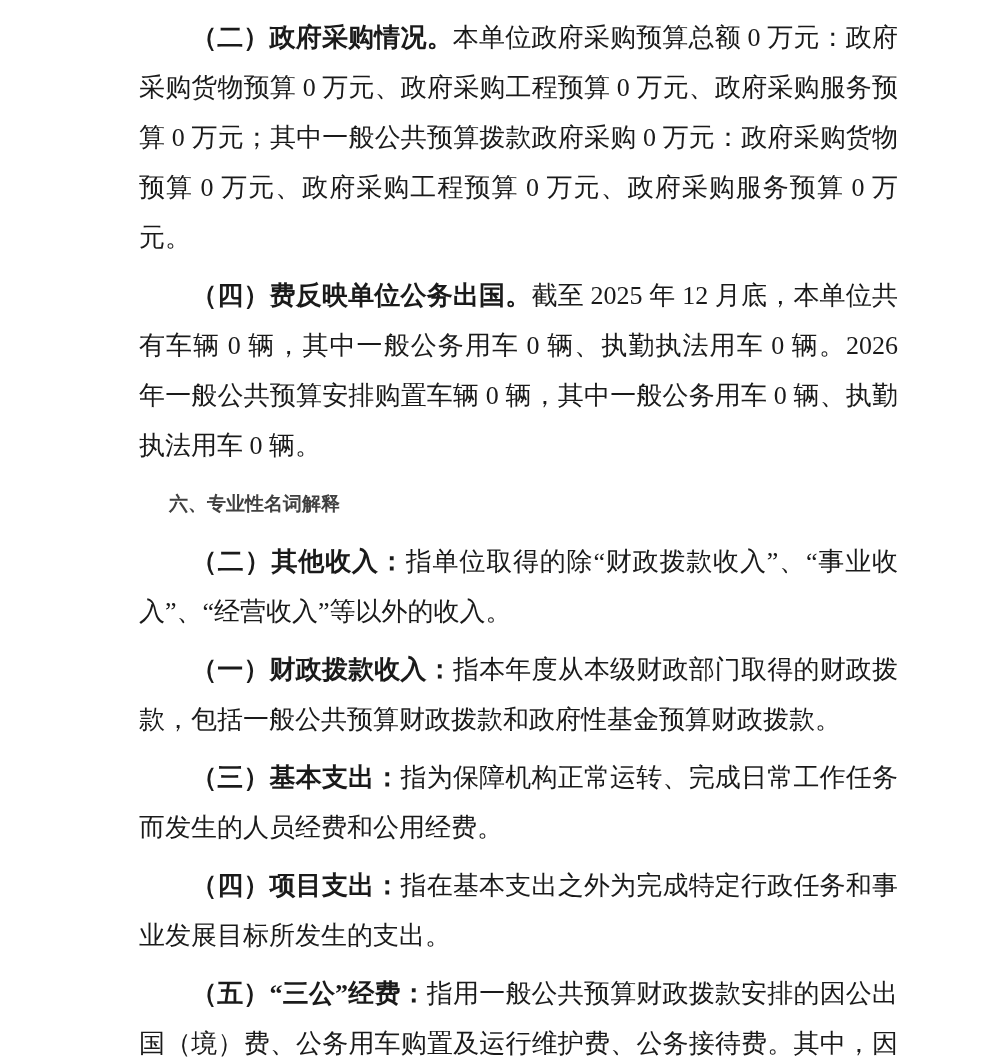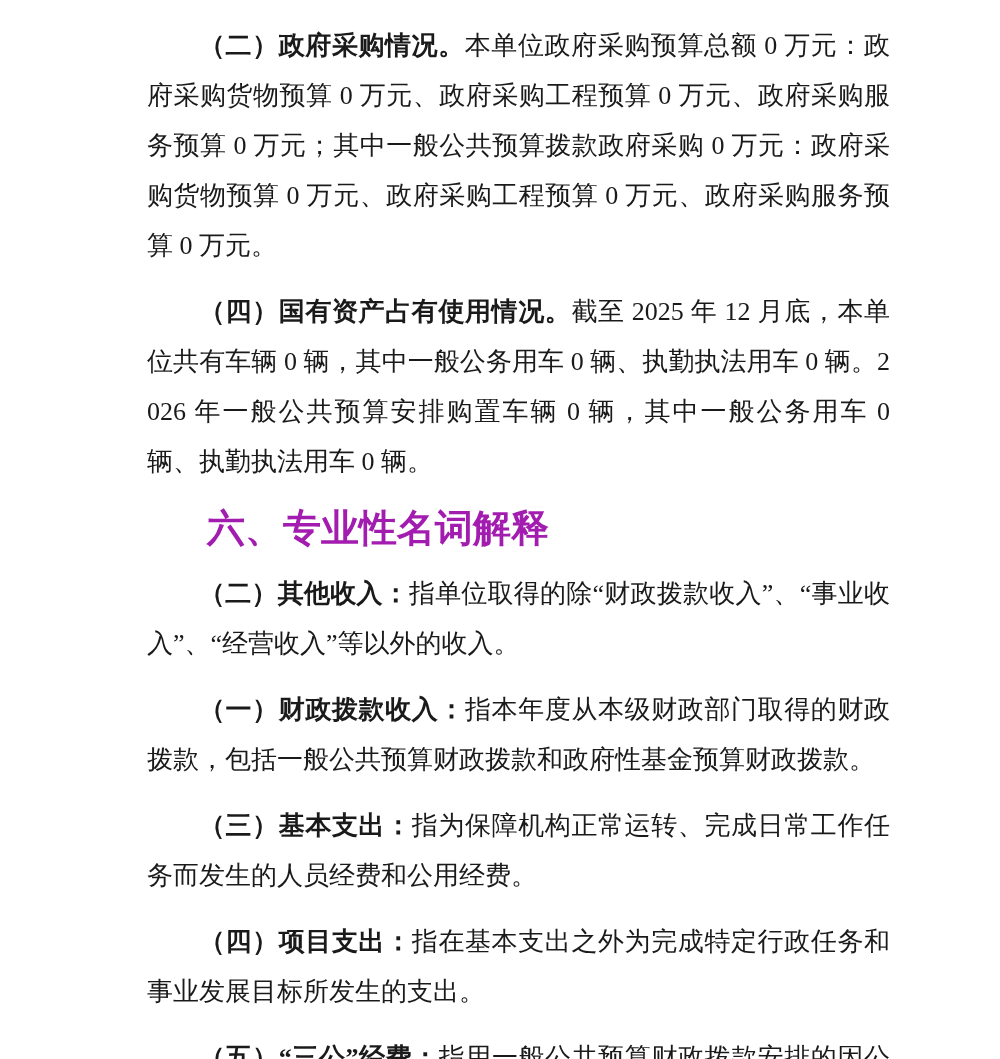--- a/index.html
+++ b/index.html
@@ -15,51 +15,51 @@
     box-sizing: border-box;
     padding: 5px 94px 0 131px;
     overflow: hidden;
     font-family: "Liberation Serif", "DejaVu Serif", serif;
     color: #1a1a1a;
   }
   .content {
     width: 775px;
   }
   p.body-para {
-    margin: 16px;
+    margin: 8px;
     font-size: 26px;
     line-height: 50px;
     text-align: justify;
     text-indent: 2em;
     word-break: break-all;
   }
   p.heading-para {
     margin: 0;
-    font-size: 38px;
+    font-size: 19px;
     line-height: 50px;
     text-indent: 2em;
     font-family: "Liberation Sans", "DejaVu Sans", sans-serif;
     font-weight: bold;
-    color: #a21caf;
+    color: #404040;
   }
   .seg-bold {
     font-weight: bold;
   }
   .seg-normal {
     font-weight: normal;
   }
 </style>
 </head>
 <body>
 
 <div class="page">
   <div class="content">
 
   <p class="body-para"><span class="seg-bold">（二）政府采购情况。</span><span class="seg-normal">本单位政府采购预算总额 0 万元：政府采购货物预算 0 万元、政府采购工程预算 0 万元、政府采购服务预算 0 万元；其中一般公共预算拨款政府采购 0 万元：政府采购货物预算 0 万元、政府采购工程预算 0 万元、政府采购服务预算 0 万元。</span></p>
-      <p class="body-para"><span class="seg-bold">（四）国有资产占有使用情况。</span><span class="seg-normal">截至 2025 年 12 月底，本单位共有车辆 0 辆，其中一般公务用车 0 辆、执勤执法用车 0 辆。2026 年一般公共预算安排购置车辆 0 辆，其中一般公务用车 0 辆、执勤执法用车 0 辆。</span></p>
+      <p class="body-para"><span class="seg-bold">（四）费反映单位公务出国。</span><span class="seg-normal">截至 2025 年 12 月底，本单位共有车辆 0 辆，其中一般公务用车 0 辆、执勤执法用车 0 辆。2026 年一般公共预算安排购置车辆 0 辆，其中一般公务用车 0 辆、执勤执法用车 0 辆。</span></p>
       <p class="heading-para"><span class="seg-bold">六、专业性名词解释</span></p>
       <p class="body-para"><span class="seg-bold">（二）其他收入：</span><span class="seg-normal">指单位取得的除“财政拨款收入”、“事业收入”、“经营收入”等以外的收入。</span></p>
       <p class="body-para"><span class="seg-bold">（一）财政拨款收入：</span><span class="seg-normal">指本年度从本级财政部门取得的财政拨款，包括一般公共预算财政拨款和政府性基金预算财政拨款。</span></p>
       <p class="body-para"><span class="seg-bold">（三）基本支出：</span><span class="seg-normal">指为保障机构正常运转、完成日常工作任务而发生的人员经费和公用经费。</span></p>
       <p class="body-para"><span class="seg-bold">（四）项目支出：</span><span class="seg-normal">指在基本支出之外为完成特定行政任务和事业发展目标所发生的支出。</span></p>
       <p class="body-para"><span class="seg-bold">（五）“三公”经费：</span><span class="seg-normal">指用一般公共预算财政拨款安排的因公出国（境）费、公务用车购置及运行维护费、公务接待费。其中，因公出国（境）费反映单位公务出国（境）的国际旅费、国</span></p>
     </div>
 </div>
 
 </body></html>

